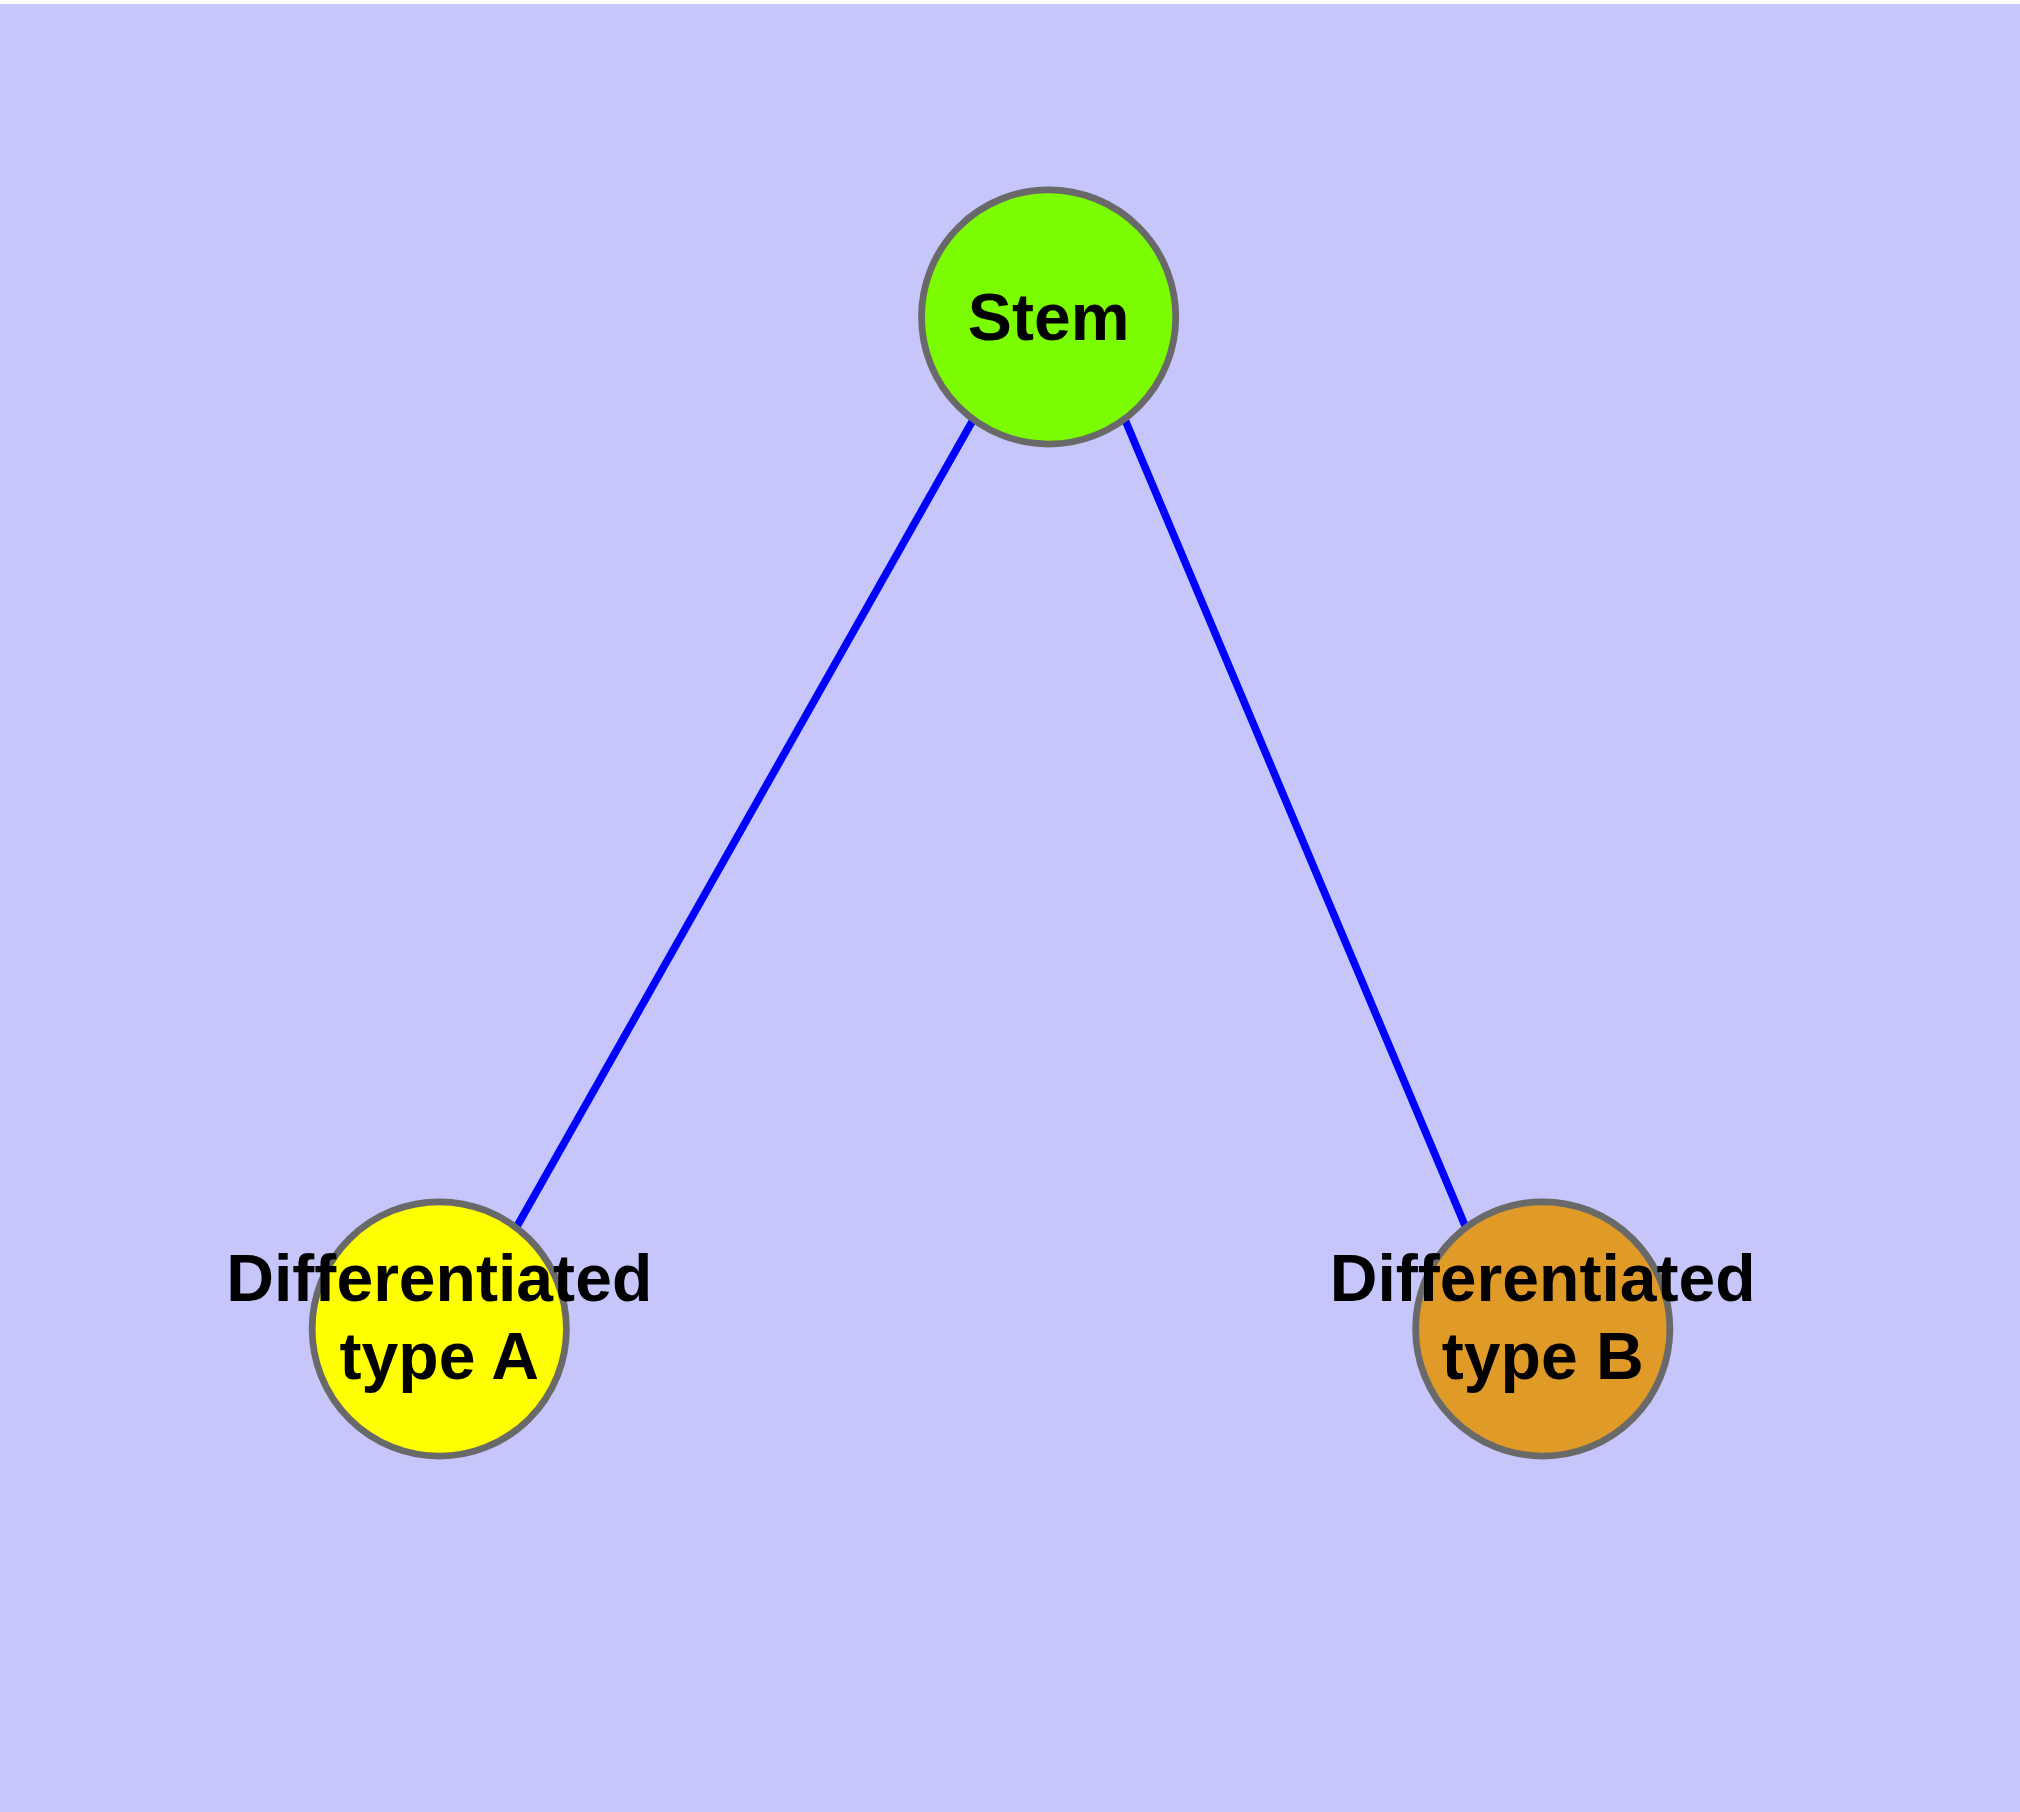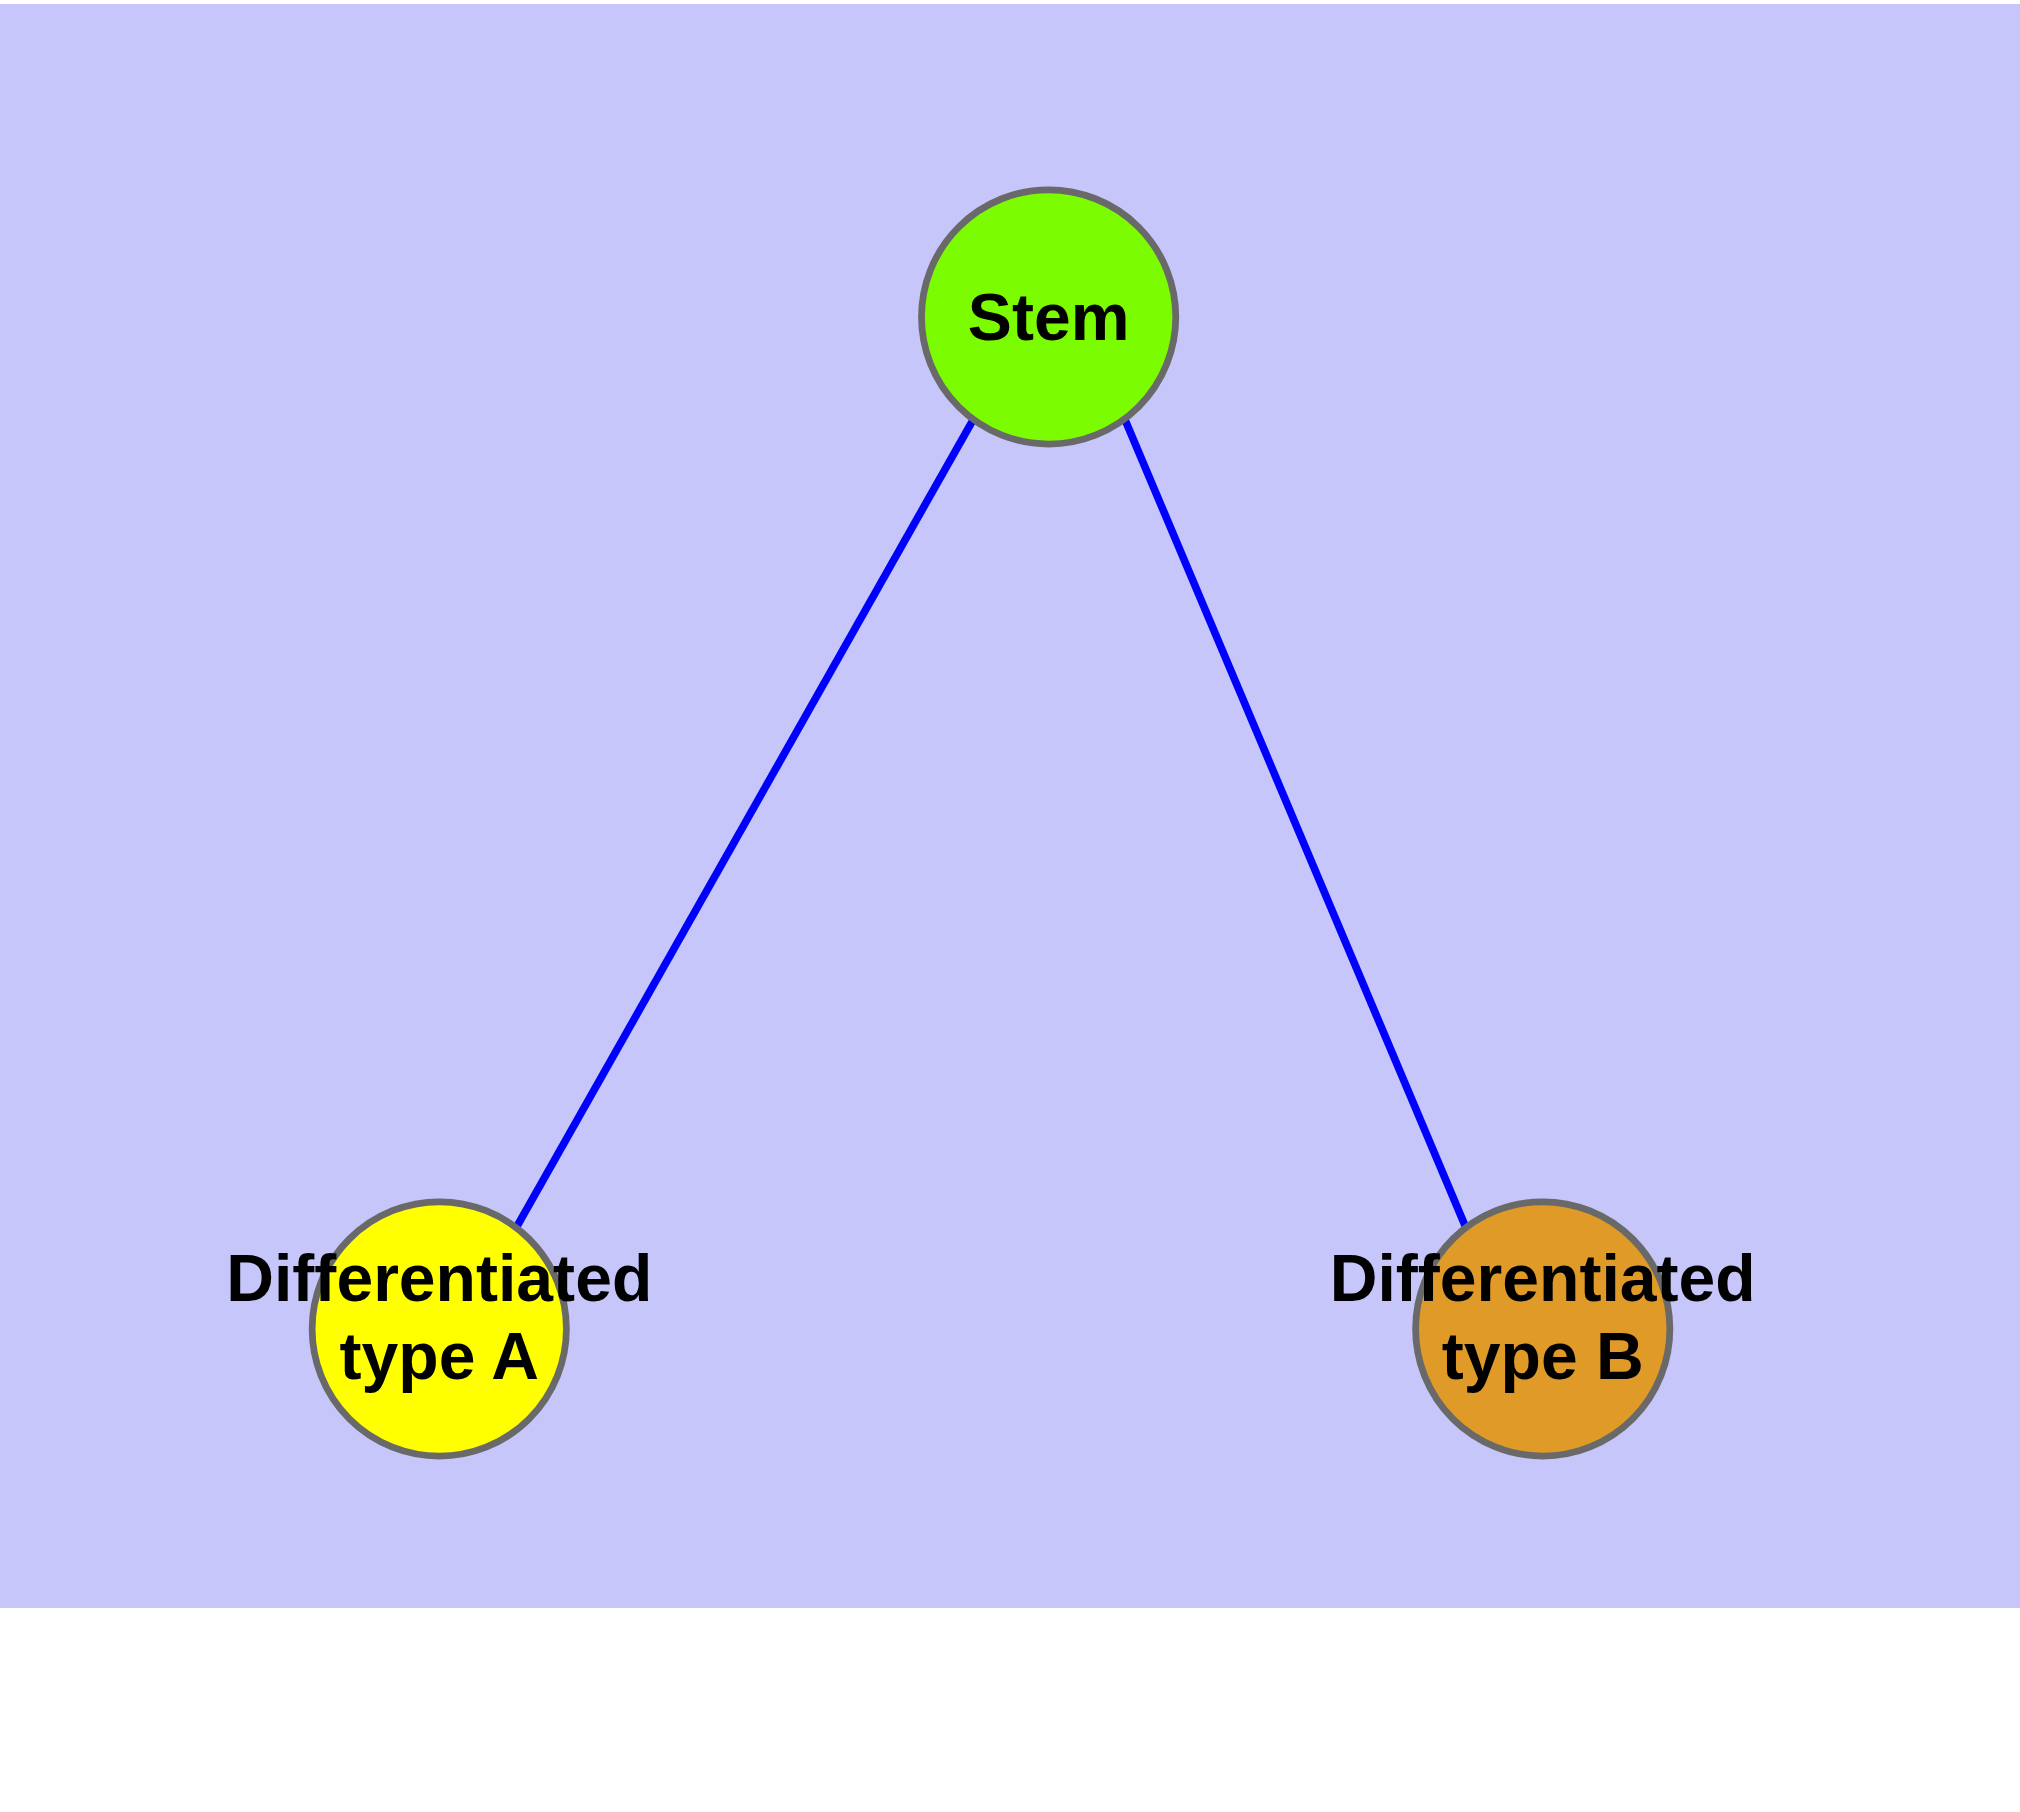--- a/index.html
+++ b/index.html
@@ -3,21 +3,21 @@
 <meta charset="utf-8">
 <style>
   html, body {
     margin: 0;
     padding: 0;
     background: #ffffff;
   }
   #canvas {
     position: relative;
     width: 2021px;
-    height: 1608px;
+    height: 1812px;
     background: #ffffff;
     overflow: hidden;
     font-family: "Liberation Sans", sans-serif;
   }
   #plot-bg {
     position: absolute;
     left: 0;
     top: 4.2px;
     width: 2021px;
     height: 1808px;

